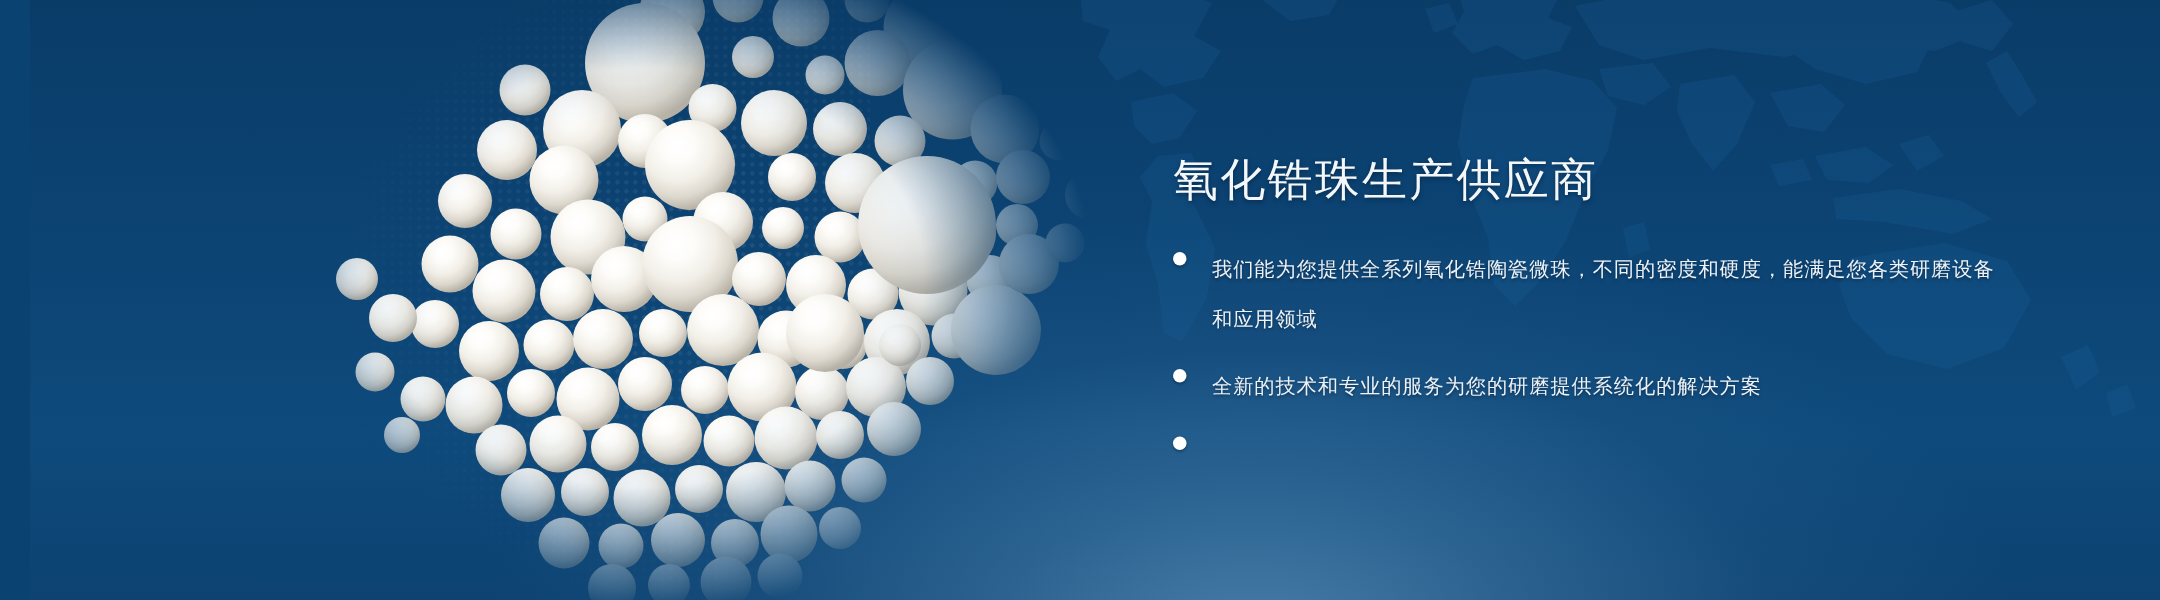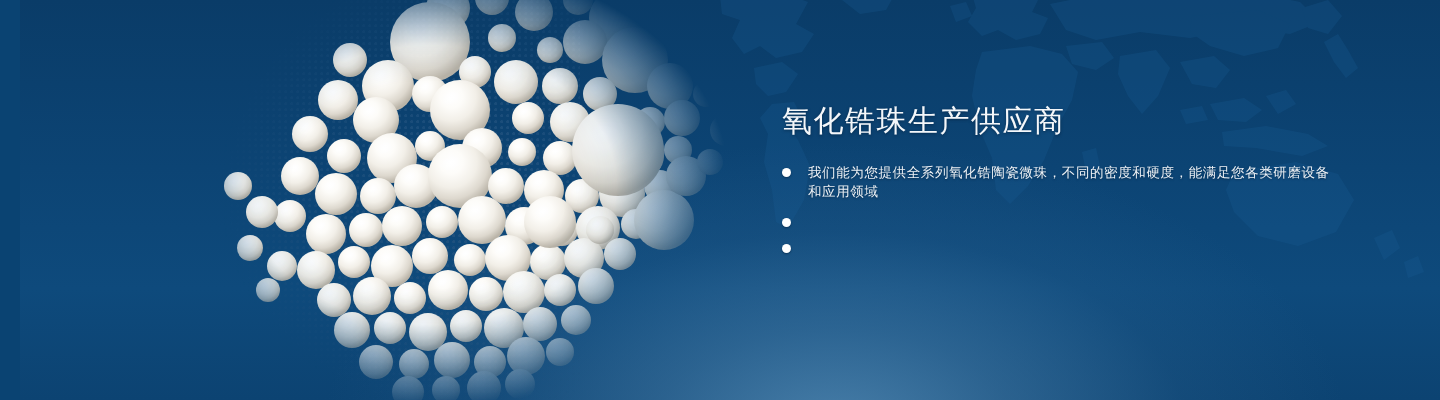--- a/index.html
+++ b/index.html
@@ -89,21 +89,21 @@
     flex:0 0 auto;
     width:9px; height:9px;
     border-radius:50%;
     background:#ffffff;
     margin-top:5px;
     margin-right:17px;
     box-shadow:0 1px 2px rgba(2,26,50,0.5);
   }
   .bullet-text {
     font-size:13.5px;
-    line-height:19px;
+    line-height:33px;
     color:#eef2f6;
     letter-spacing:0.6px;
     text-shadow:0 1px 2px rgba(2,26,50,0.5);
   }
 </style>
 </head>
 <body>
 
 <div id="banner">
 
@@ -389,20 +389,21 @@
 
   <div class="content">
     <div class="headline">氧化锆珠生产供应商</div>
     <div class="bullet-list">
       <div class="bullet-row">
         <span class="bullet-dot"></span>
         <span class="bullet-text">我们能为您提供全系列氧化锆陶瓷微珠，不同的密度和硬度，能满足您各类研磨设备和应用领域</span>
       </div>
       <div class="bullet-row">
         <span class="bullet-dot"></span>
+        <span class="bullet-text">全新的技术和专业的服务为您的研磨提供系统化的解决方案</span>
       </div>
       <div class="bullet-row">
         <span class="bullet-dot"></span>
       </div>
     </div>
   </div>
 
 </div>
 
 </body></html>

